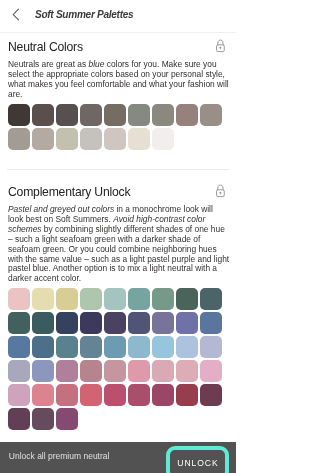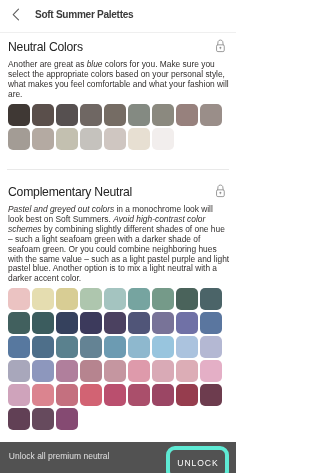--- a/index.html
+++ b/index.html
@@ -5,21 +5,21 @@
   html, body { margin:0; padding:0; }
   body {
     width:236px; height:473px; overflow:hidden;
     background:#ffffff;
     font-family:"Liberation Sans", sans-serif;
     -webkit-font-smoothing:antialiased;
   }
   .screen { position:relative; width:236px; height:473px; background:#fff; overflow:hidden; }
 
   
-  .header { position:absolute; left:0; top:0; width:236px; height:16px; }
+  .header { position:absolute; left:0; top:0; width:236px; height:16px;font-style:italic; }
   .back-btn { position:absolute; left:7px; top:5px; width:17px; height:17px; display:flex; align-items:center; justify-content:center; }
   .header-title { position:absolute; left:35px; top:9.4px; font-size:10.1px; font-weight:600; color:#3b3b3b; letter-spacing:-0.3px; }
   .header-rule { position:absolute; left:0; top:32px; width:236px; height:1px; background:#efefef; }
 
   
   .content { position:absolute; left:0; top:0; width:236px; height:472px; overflow:hidden; }
 
   .section-title { position:absolute; left:8px; font-size:12.2px; color:#232323; letter-spacing:-0.22px; }
   .lock { position:absolute; right:7px; }
   .body-text { position:absolute; left:8px; width:222px; font-size:8.4px; line-height:9.85px; color:#33302f; margin:0; }
@@ -52,21 +52,21 @@
   <div class="content">
 
     <div class="section">
       <div class="section-title" style="top:40.3px">Neutral Colors</div>
       <div class="lock" style="top:37.6px"><svg width="14" height="15" viewBox="0 0 14 15">
             <path d="M2.6 7.15 L3.05 3.6 A2.55 2.55 0 0 1 7.75 3.6 L8.2 7.15" fill="none" stroke="#8f8f8f" stroke-width="0.9" stroke-linecap="butt" stroke-linejoin="round"></path>
             <rect x="1.55" y="6.85" width="7.7" height="6.75" rx="1.35" fill="none" stroke="#8f8f8f" stroke-width="0.9"></rect>
             <circle cx="5.4" cy="9.65" r="0.95" fill="#8f8f8f" stroke="none"></circle>
             <path d="M4.95 10.15 L5.4 11.85 L5.85 10.15 Z" fill="#8f8f8f" stroke="none"></path>
           </svg></div>
-      <p class="body-text" style="top:60.4px"><span>Another are great as </span><span class="it">blue</span><span> colors for you. Make sure you select the appropriate colors based on your personal style, what makes you feel comfortable and what your fashion will are.</span></p>
+      <p class="body-text" style="top:60.4px"><span>Neutrals are great as </span><span class="it">blue</span><span> colors for you. Make sure you select the appropriate colors based on your personal style, what makes you feel comfortable and what your fashion will are.</span></p>
       <div class="grid" style="top:104px">
           <div class="sw" title="#3f3834" style="background: rgb(63, 56, 52);"></div>
           <div class="sw" title="#5a4f4b" style="background: rgb(90, 79, 75);"></div>
           <div class="sw" title="#565050" style="background: rgb(86, 80, 80);"></div>
           <div class="sw" title="#6f6763" style="background: rgb(111, 103, 99);"></div>
           <div class="sw" title="#756c64" style="background: rgb(117, 108, 100);"></div>
           <div class="sw" title="#848a82" style="background: rgb(132, 138, 130);"></div>
           <div class="sw" title="#8b897f" style="background: rgb(139, 137, 127);"></div>
           <div class="sw" title="#97817d" style="background: rgb(151, 129, 125);"></div>
           <div class="sw" title="#9a8e89" style="background: rgb(154, 142, 137);"></div>
@@ -76,21 +76,21 @@
           <div class="sw" title="#c5c2bd" style="background: rgb(197, 194, 189);"></div>
           <div class="sw" title="#cfc6c1" style="background: rgb(207, 198, 193);"></div>
           <div class="sw" title="#e7dfd2" style="background: rgb(231, 223, 210);"></div>
           <div class="sw" title="#f2eeed" style="background: rgb(242, 238, 237);"></div>
         </div>
     </div>
 
     <div class="section-rule" style="top:169px"></div>
 
     <div class="section">
-      <div class="section-title" style="top:185.2px">Complementary Neutral</div>
+      <div class="section-title" style="top:185.2px">Complementary Unlock</div>
       <div class="lock" style="top:183.2px"><svg width="14" height="15" viewBox="0 0 14 15">
             <path d="M2.6 7.15 L3.05 3.6 A2.55 2.55 0 0 1 7.75 3.6 L8.2 7.15" fill="none" stroke="#8f8f8f" stroke-width="0.9" stroke-linecap="butt" stroke-linejoin="round"></path>
             <rect x="1.55" y="6.85" width="7.7" height="6.75" rx="1.35" fill="none" stroke="#8f8f8f" stroke-width="0.9"></rect>
             <circle cx="5.4" cy="9.65" r="0.95" fill="#8f8f8f" stroke="none"></circle>
             <path d="M4.95 10.15 L5.4 11.85 L5.85 10.15 Z" fill="#8f8f8f" stroke="none"></path>
           </svg></div>
       <p class="body-text" style="top:205.3px"><span class="it">Pastel and greyed out colors</span><span> in a monochrome look will look best on Soft Summers. </span><span class="it">Avoid high-contrast color schemes</span><span> by combining slightly different shades of one hue – such a light seafoam green with a darker shade of seafoam green. Or you could combine neighboring hues with the same value – such as a light pastel purple and light pastel blue. Another option is to mix a light neutral with a darker accent color.</span></p>
       <div class="grid" style="top:288px">
           <div class="sw" title="#ebc3c2" style="background: rgb(235, 195, 194);"></div>
           <div class="sw" title="#e5ddb0" style="background: rgb(229, 221, 176);"></div>

